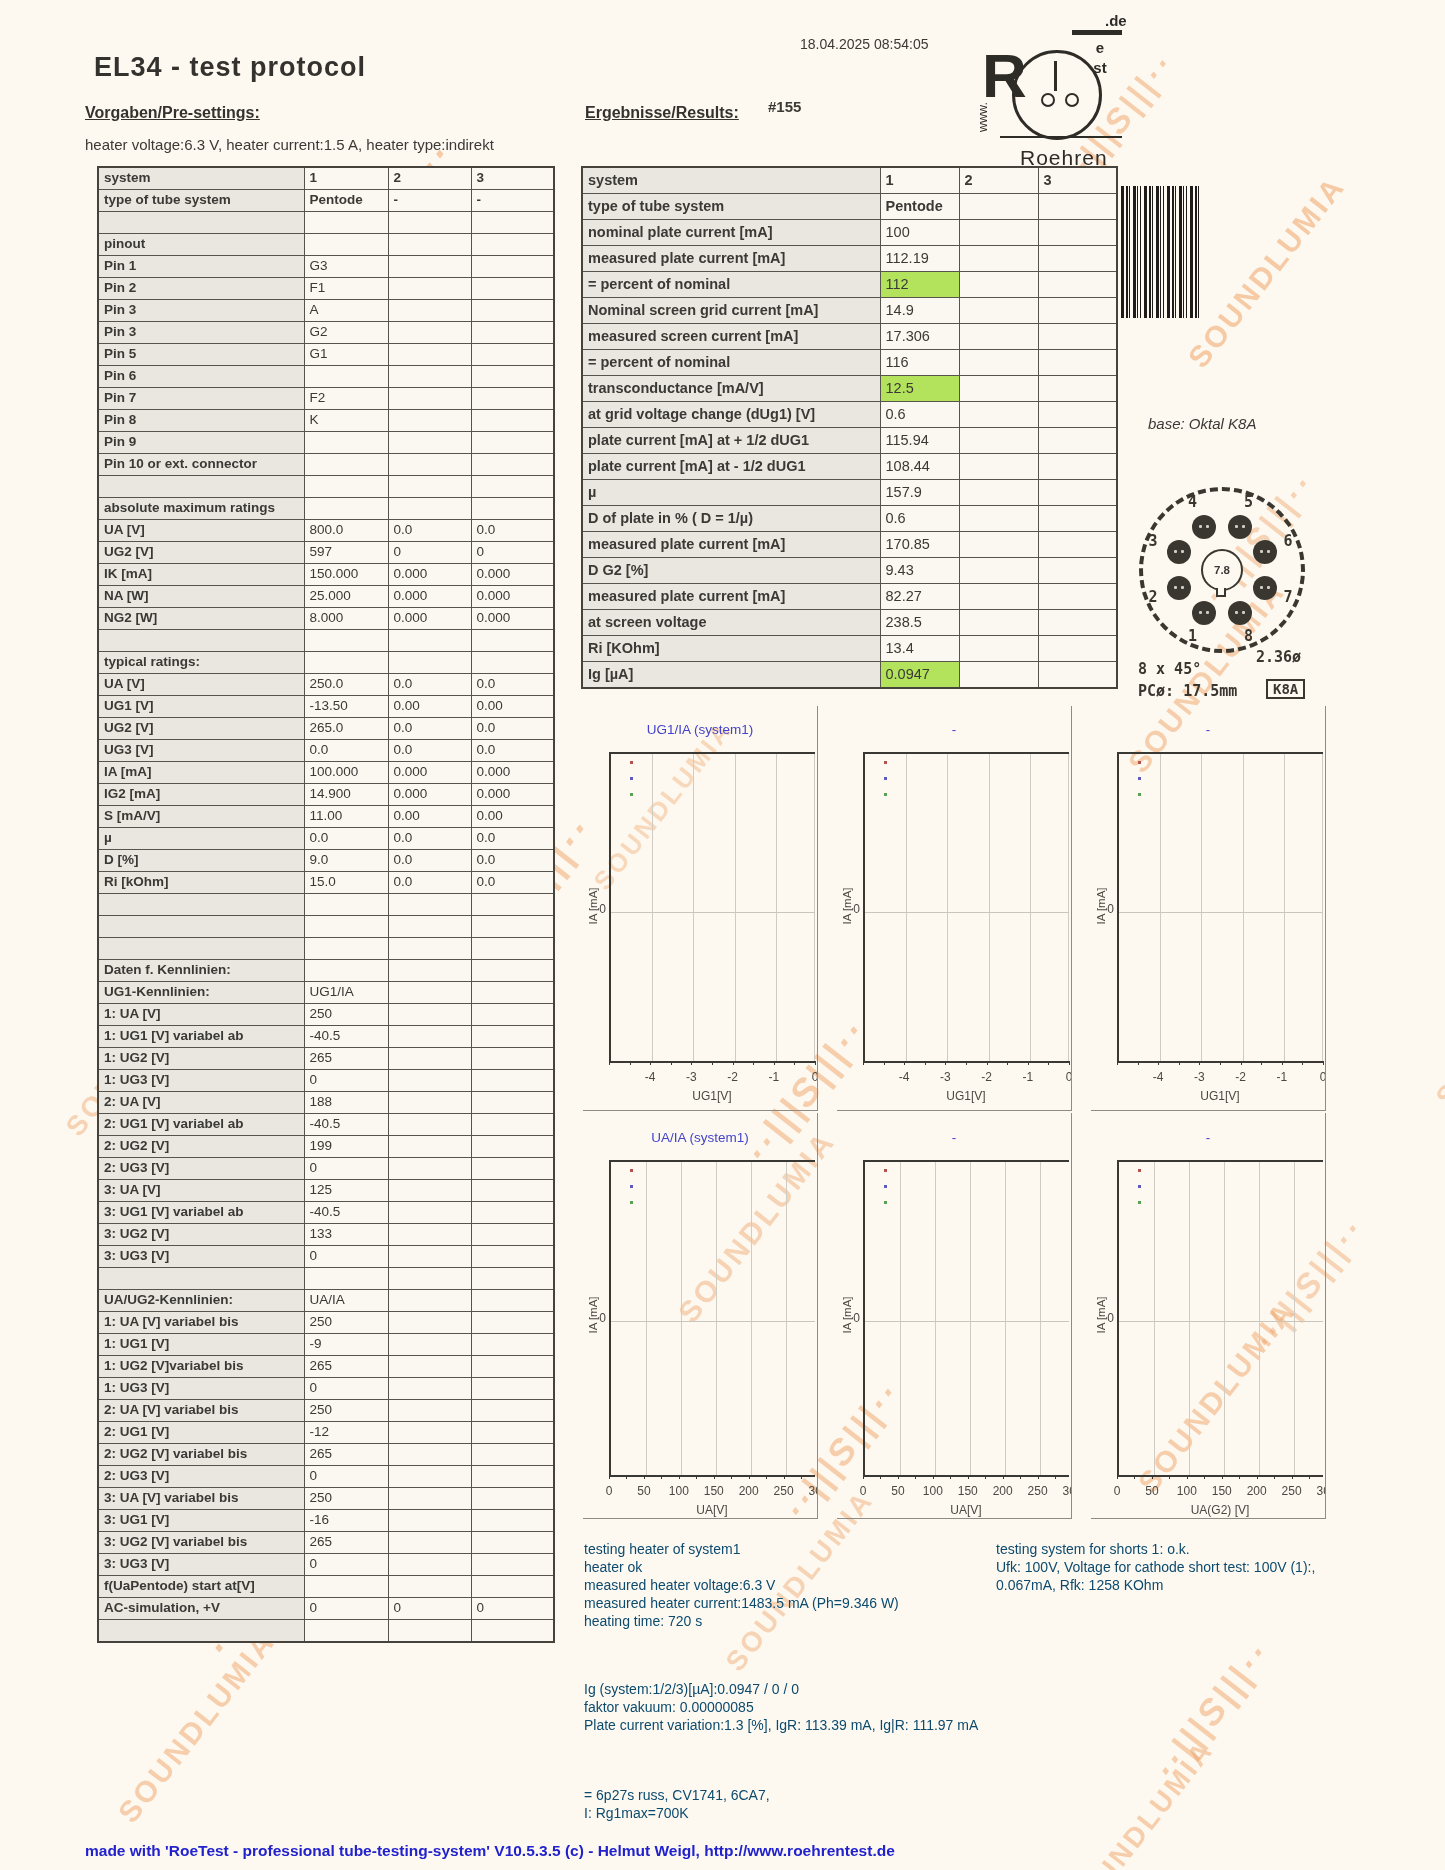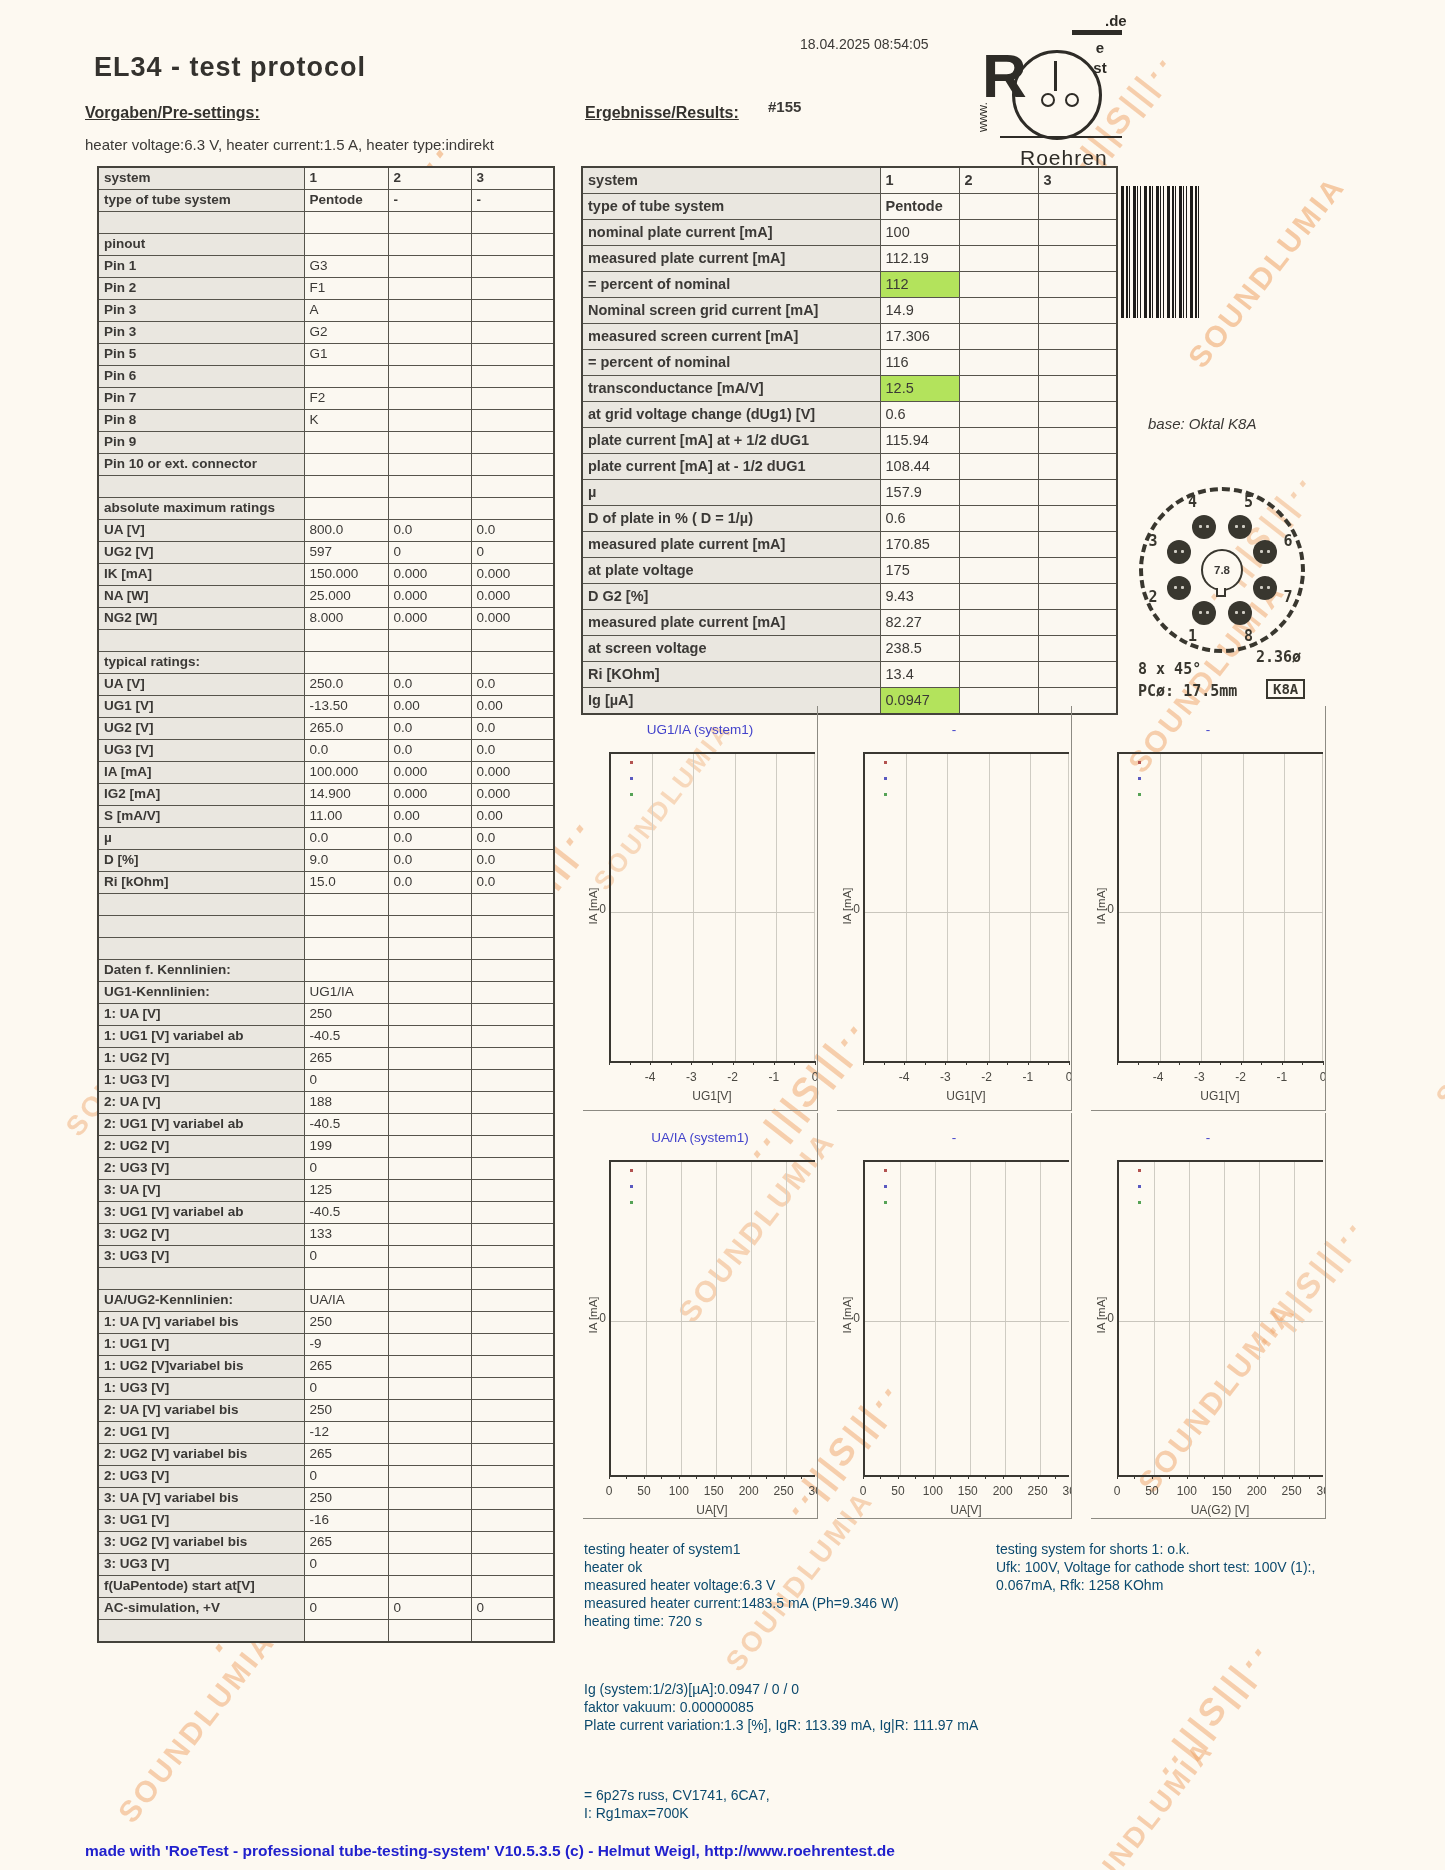--- a/index.html
+++ b/index.html
@@ -615,26 +615,20 @@
           <td class="val"></td>
           <td class="val"></td>
         </tr>
         <tr>
           <td class="lbl">measured plate current [mA]</td>
           <td class="val">170.85</td>
           <td class="val"></td>
           <td class="val"></td>
         </tr>
         <tr>
-          <td class="lbl">at plate voltage</td>
-          <td class="val">175</td>
-          <td class="val"></td>
-          <td class="val"></td>
-        </tr>
-        <tr>
           <td class="lbl">D G2 [%]</td>
           <td class="val">9.43</td>
           <td class="val"></td>
           <td class="val"></td>
         </tr>
         <tr>
           <td class="lbl">measured plate current [mA]</td>
           <td class="val">82.27</td>
           <td class="val"></td>
           <td class="val"></td>

